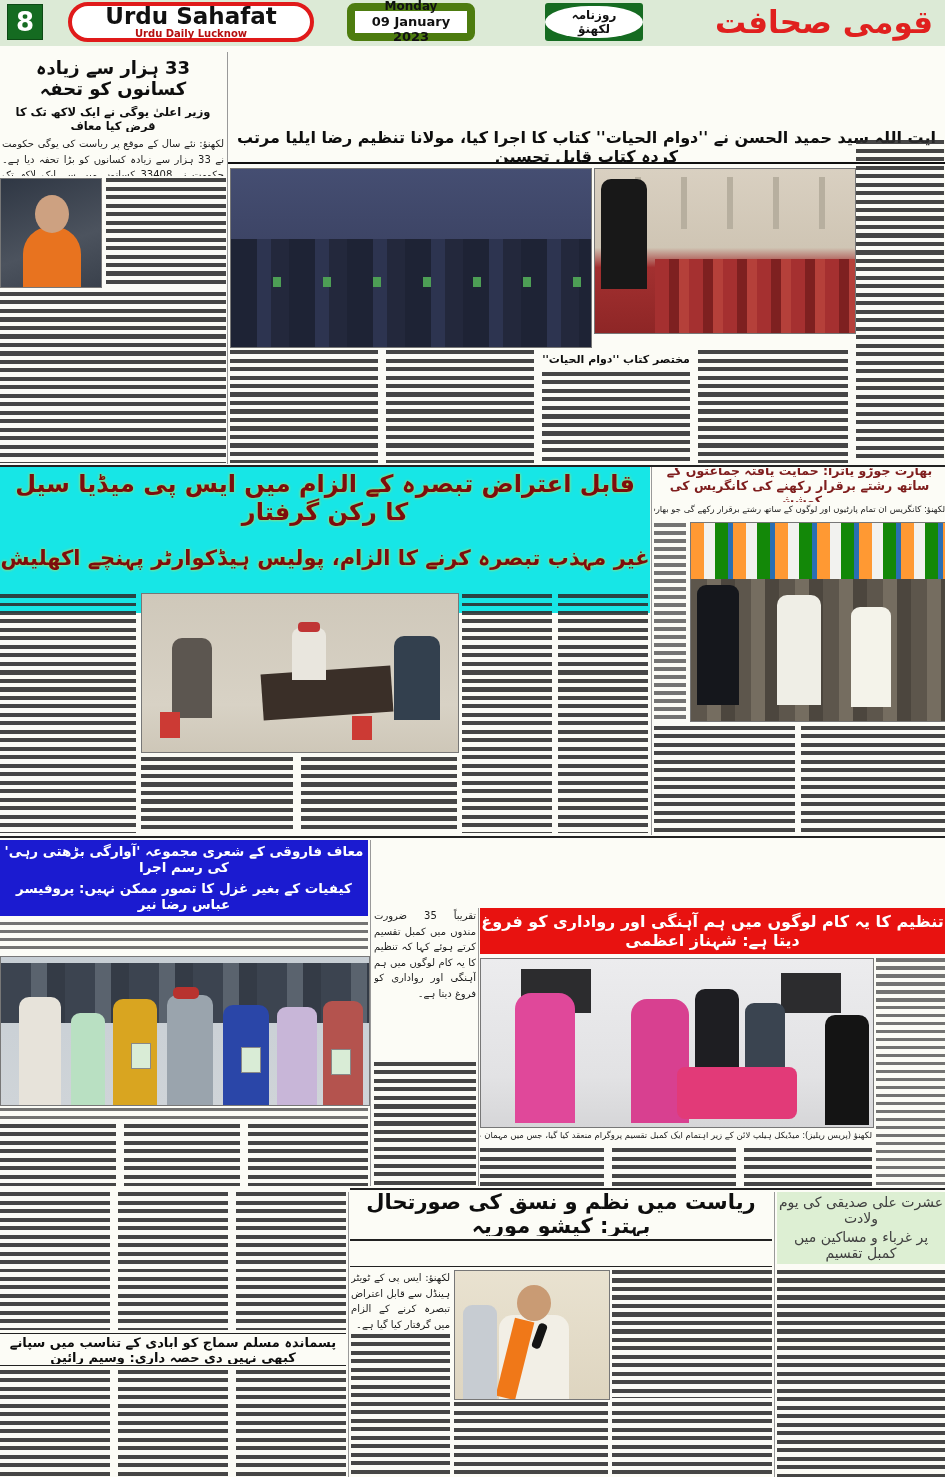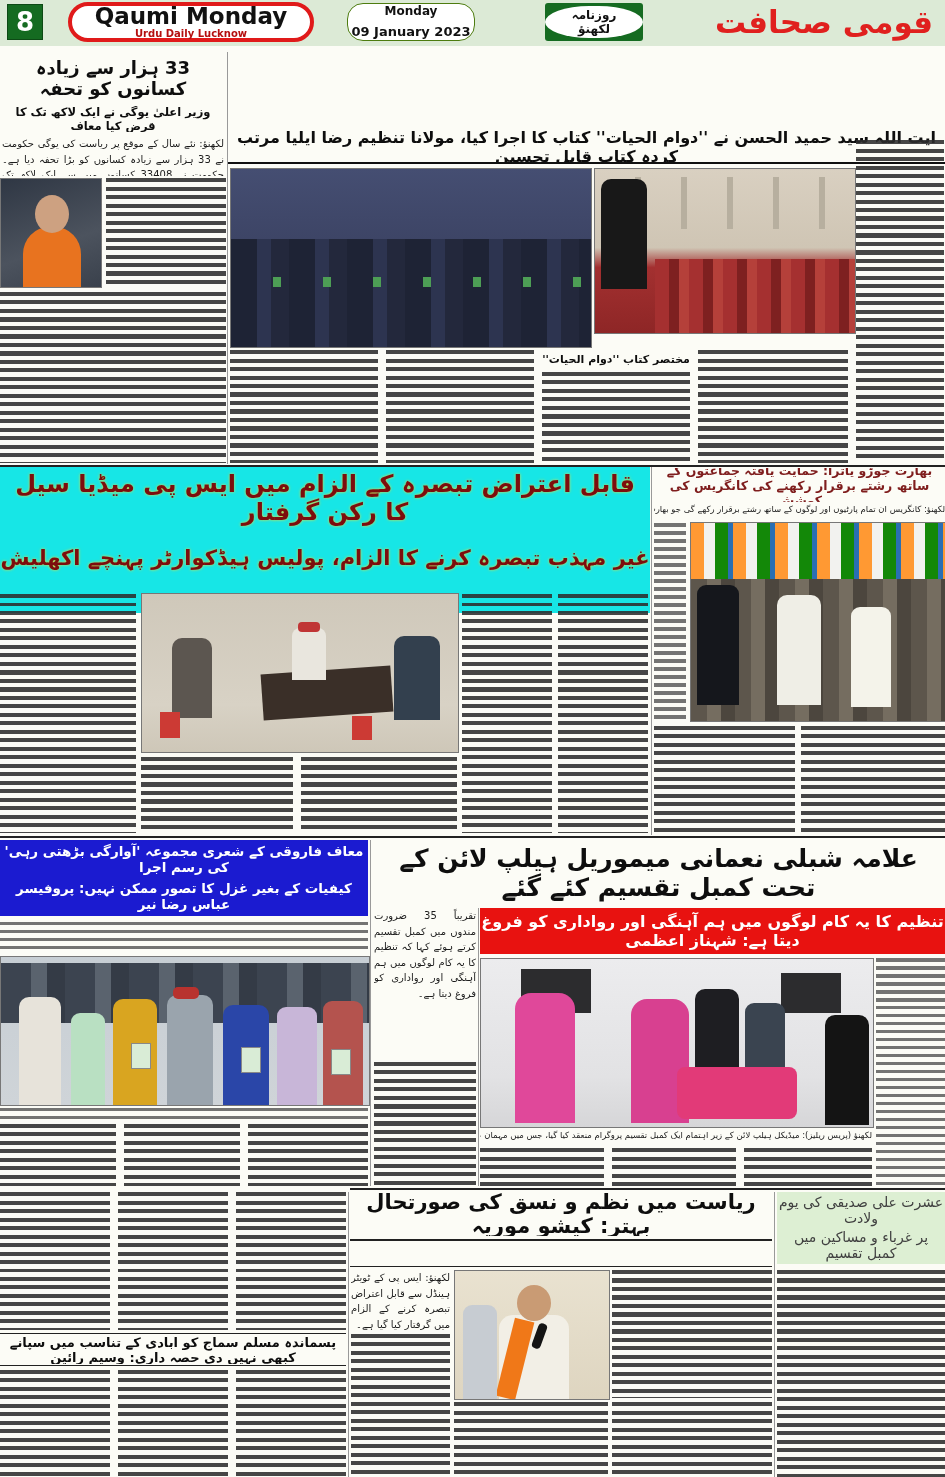--- a/index.html
+++ b/index.html
@@ -20,21 +20,21 @@
       rgba(0,0,0,0) 3.5px,rgba(0,0,0,0) 8px);}
   .lead-text{font-size:10px;line-height:1.55;color:#1c1c1c;text-align:justify;}
   .hairline{background:#222;}
   .grayline{background:#999;}
   
   .topstrip{background:#dcead6;}
   .pagenum{background:#156b21;color:#fff;font-weight:bold;font-size:26px;border:1px solid #0d4a15;}
   .masthead{background:#fff;border:4px solid #e01a1a;border-radius:22px;}
   .masthead .t1{font-weight:bold;font-size:23px;color:#111;line-height:1;}
   .masthead .t2{font-weight:bold;font-size:10px;color:#b40f0f;line-height:1.2;text-align:right;}
-  .datebox{background:#fff;border:1px solid #4d7c0f;border-radius:16px;font-weight:bold;color:#111;justify-content:space-between;}
+  .datebox{background:#fff;border:8px solid #4d7c0f;border-radius:8px;font-weight:bold;color:#111;}
   .datebox .d1{font-size:12px;line-height:1.2;}
   .datebox .d2{font-size:13px;line-height:1.2;}
   .roznama{background:#156b21;border-radius:3px;}
   .roznama .oval{background:#fff;border-radius:50%/55%;font-size:12px;color:#111;padding:2px 12px;font-weight:bold;}
   .nameplate{color:#e0201e;font-weight:bold;font-size:31px;}
   
   .redband{background:#e81210;color:#fff;font-weight:bold;font-size:27px;}
   .h-black{color:#0e0e0e;font-weight:bold;}
   .subrule{border-bottom:2.5px solid #111;}
   .cyanbox{background:#17e6e6;}
@@ -53,21 +53,21 @@
 
 <div class="page">
 
   <div class="abs topstrip" style="left:0;top:0;width:945px;height:46px;"></div>
 
   <div class="abs pagenum center ltr" style="left:7px;top:4px;width:36px;height:36px;">
     <span>8</span>
   </div>
 
   <div class="abs masthead colc ltr" style="left:68px;top:2px;width:246px;height:40px;">
-    <div class="t1">Qaumi Monday</div>
+    <div class="t1">Urdu Sahafat</div>
     <div class="t2">Urdu Daily Lucknow</div>
   </div>
 
   <div class="abs datebox colc ltr" style="left:347px;top:3px;width:128px;height:38px;">
     <div class="d1">Monday</div>
     <div class="d2">09 January 2023</div>
   </div>
 
   <div class="abs roznama center" style="left:545px;top:3px;width:98px;height:38px;">
     <span class="oval rtl">روزنامہ لکھنؤ</span>
@@ -167,21 +167,20 @@
     <div class="ph-shape" style="left:322px;top:44px;width:40px;height:104px;background:#b4534e;border-radius:9px 9px 0 0;"></div>
     <div class="ph-shape" style="left:130px;top:86px;width:18px;height:24px;background:#d9ecd6;border:1px solid #888;"></div>
     <div class="ph-shape" style="left:240px;top:90px;width:18px;height:24px;background:#d9ecd6;border:1px solid #888;"></div>
     <div class="ph-shape" style="left:330px;top:92px;width:18px;height:24px;background:#d9ecd6;border:1px solid #888;"></div>
   </div>
   <div class="abs u light" style="left:0;top:1108px;width:368px;height:12px;"></div>
   <div class="abs u" style="left:0;top:1124px;width:116px;height:62px;"></div>
   <div class="abs u" style="left:124px;top:1124px;width:116px;height:62px;"></div>
   <div class="abs u" style="left:248px;top:1124px;width:120px;height:62px;"></div>
 
-  <div class="abs h-black center rtl clip" style="left:372px;top:842px;width:573px;height:62px;font-size:25px;">علامہ شبلی نعمانی میموریل ہیلپ لائن کے تحت کمبل تقسیم کئے گئے</div>
 
   <div class="abs rtl lead-text clip" style="left:374px;top:908px;width:102px;height:150px;">تقریباً 35 ضرورت مندوں میں کمبل تقسیم کرتے ہوئے کہا کہ تنظیم کا یہ کام لوگوں میں ہم آہنگی اور رواداری کو فروغ دیتا ہے۔</div>
   <div class="abs u" style="left:374px;top:1062px;width:102px;height:126px;"></div>
 
   <div class="abs redband2 center rtl clip" style="left:480px;top:908px;width:465px;height:46px;">تنظیم کا یہ کام لوگوں میں ہم آہنگی اور رواداری کو فروغ دیتا ہے: شہناز اعظمی</div>
 
   <div class="photo" style="left:480px;top:958px;width:392px;height:168px;background:linear-gradient(180deg,#ececee 0%,#e2e2e4 70%,#d6d6d8 100%);">
     <div class="ph-shape" style="left:40px;top:10px;width:70px;height:44px;background:#2c2c2e;"></div>
     <div class="ph-shape" style="left:300px;top:14px;width:60px;height:40px;background:#2c2c2e;"></div>
     <div class="ph-shape" style="left:34px;top:34px;width:60px;height:130px;background:#e0489a;border-radius:16px 16px 0 0;"></div>

